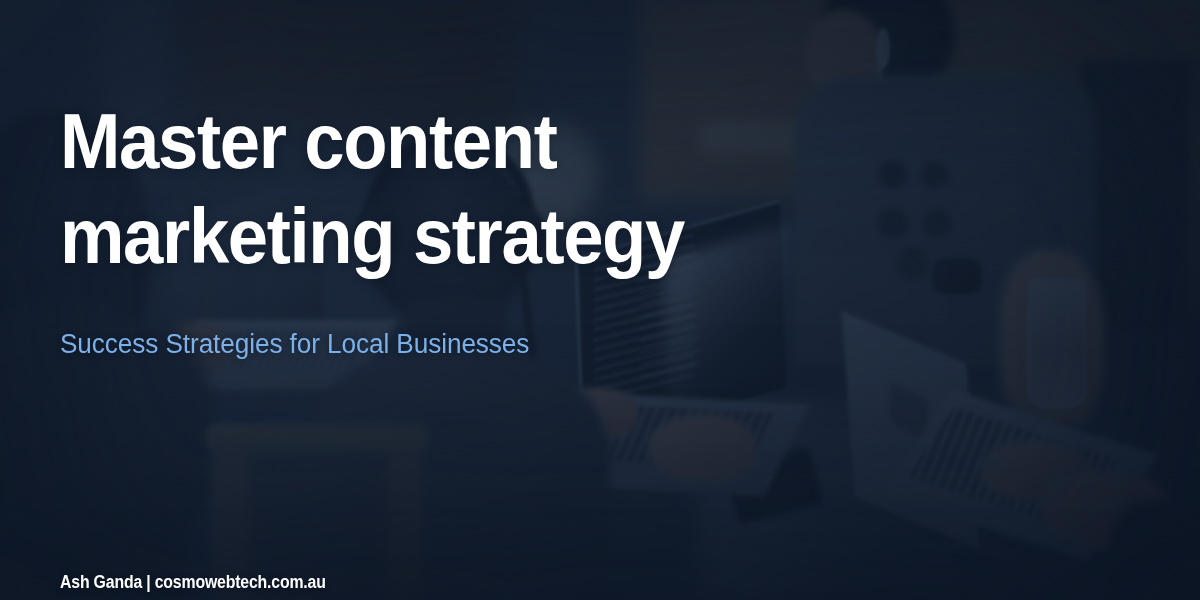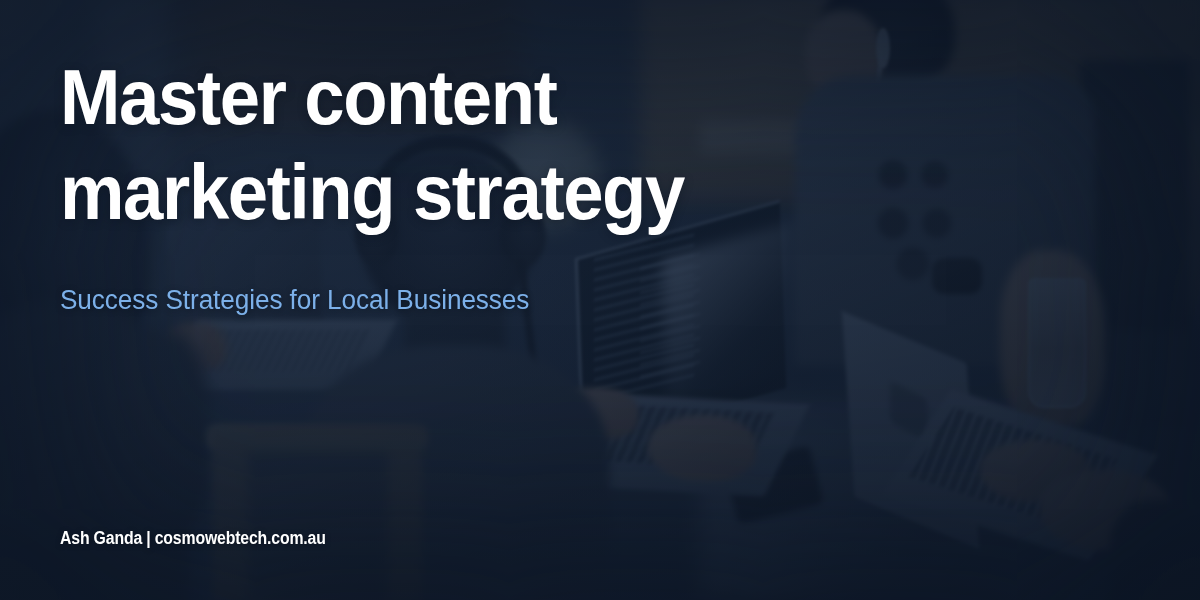--- a/index.html
+++ b/index.html
@@ -377,21 +377,21 @@
     filter:blur(5px);
   }
 
   
   .grade-1 { position:absolute; inset:0; background:#1f3048; opacity:.62; mix-blend-mode:multiply; }
   .grade-2 { position:absolute; inset:0; background:linear-gradient(135deg, rgba(25,42,68,.55) 0%, rgba(30,48,74,.40) 45%, rgba(18,30,48,.68) 100%); }
   .grade-3 { position:absolute; inset:0; background:radial-gradient(ellipse at 28% 42%, rgba(20,34,56,.30) 0%, rgba(14,24,40,.62) 100%); }
   .vignette { position:absolute; inset:0; box-shadow:inset 0 0 180px 60px rgba(10,18,32,.55); }
 
   
-  .content { position:absolute; inset:0; }
+  .content { position:absolute; inset:0;margin-top:44px; }
 
   .headline {
     position:absolute;
     left:60px;
     top:50px;
     width:880px;
     color:#ffffff;
     font-family:"Liberation Sans", sans-serif;
     font-weight:bold;
     font-size:78px;

